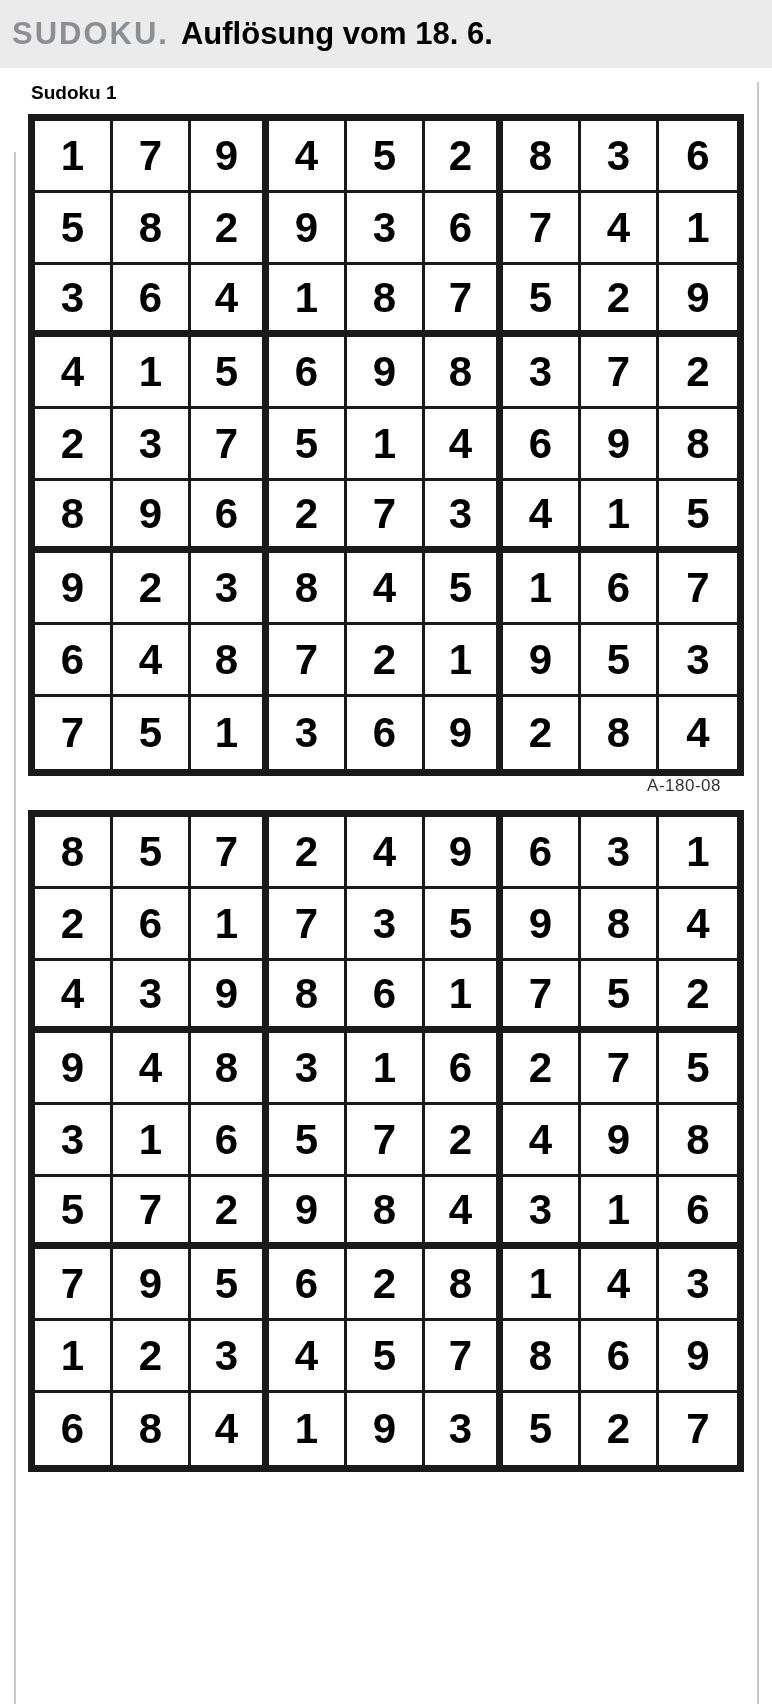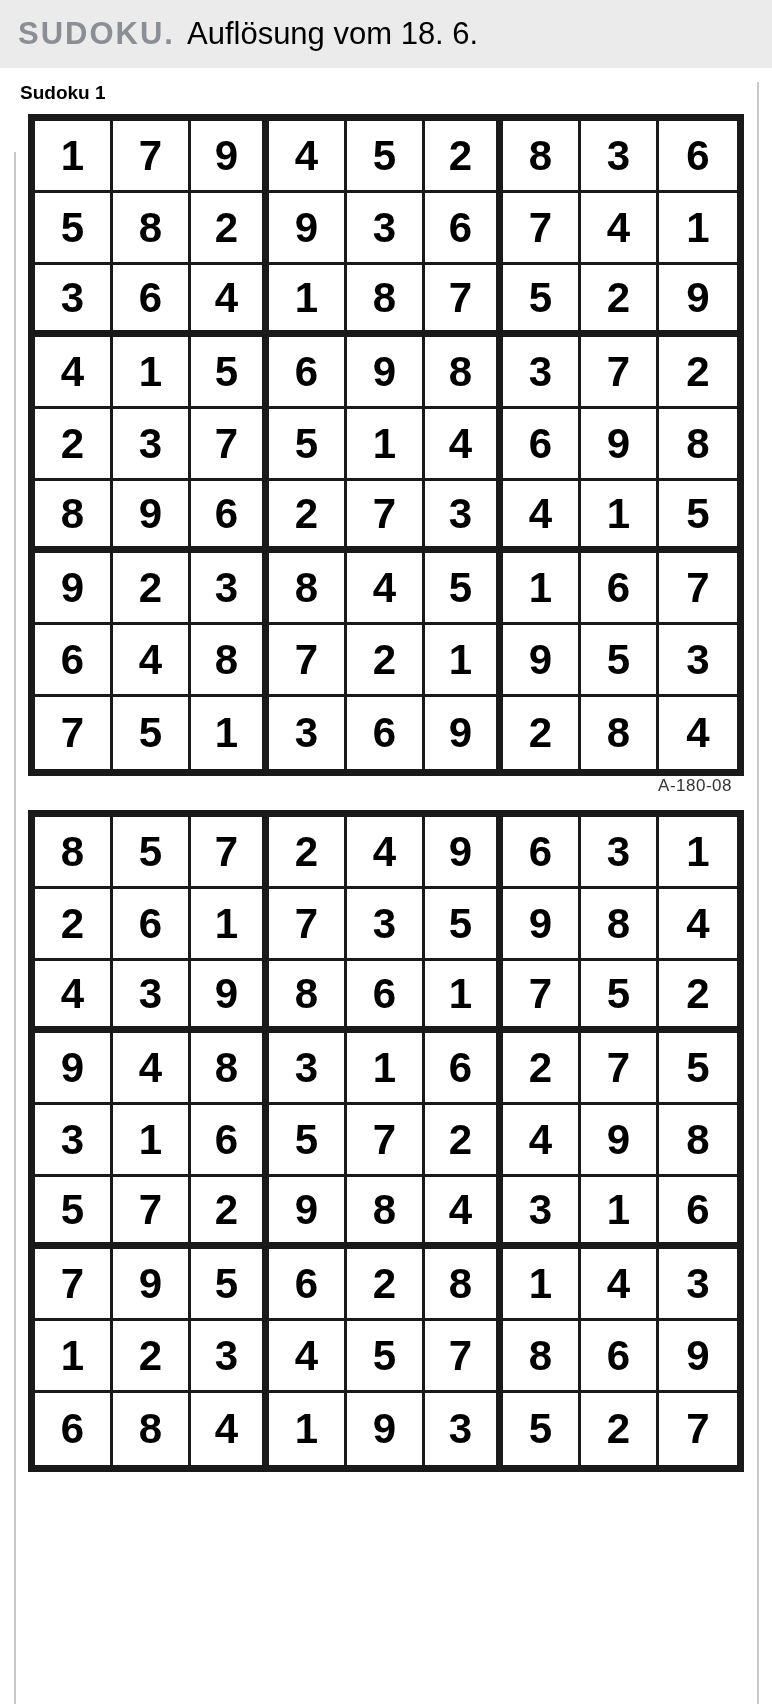--- a/index.html
+++ b/index.html
@@ -15,44 +15,44 @@
     position: relative;
     overflow: hidden;
   }
 
   
   .header {
     background: #ebebeb;
     height: 68px;
     display: flex;
     align-items: center;
-    padding-left: 18px;
+    padding-left: 12px;
     box-sizing: border-box;
   }
   .header-kicker {
     font-size: 31px;
     font-weight: bold;
     letter-spacing: 2px;
     color: #8a8f96;
   }
   .header-kicker .dot {
     color: #8a8f96;
   }
   .header-title {
     font-size: 31px;
-    font-weight: normal;
+    font-weight: bold;
     color: #000000;
     margin-left: 12px;
     letter-spacing: 0px;
   }
 
   
   .page {
     position: relative;
-    padding: 0 12px;
+    padding: 0 23px;
     box-sizing: border-box;
     width: 772px;
   }
   .left-rule {
     position: absolute;
     left: 14px;
     top: 70px;
     width: 2px;
     height: 1630px;
     background: #c9c9c9;

